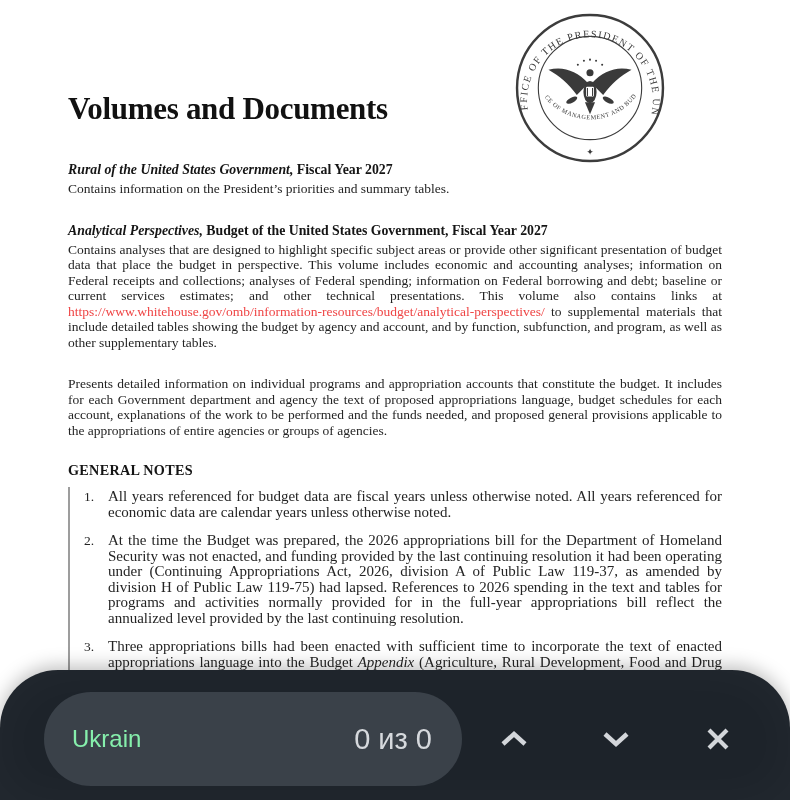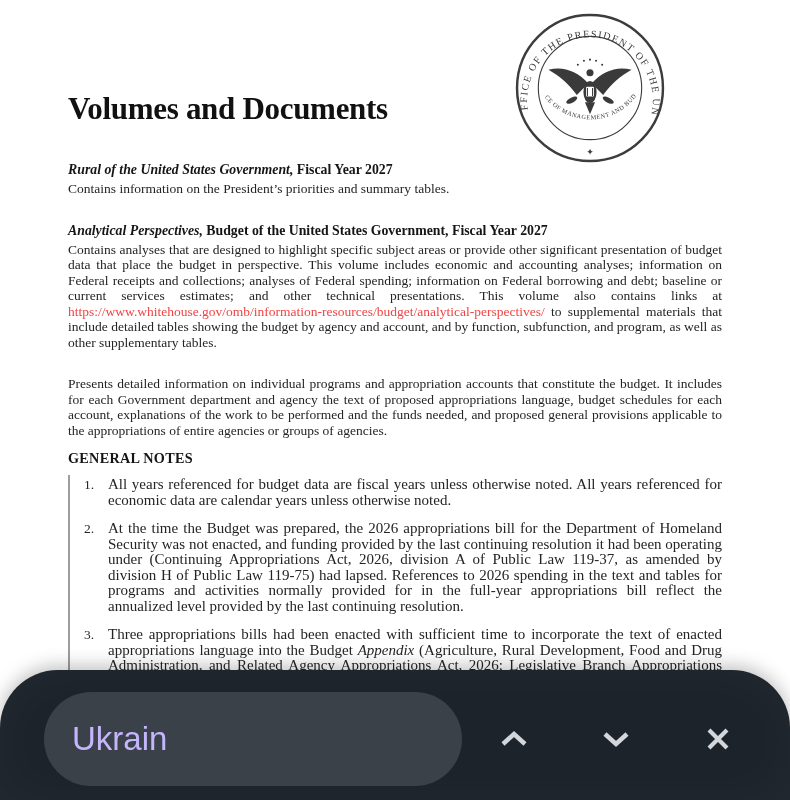--- a/index.html
+++ b/index.html
@@ -17,42 +17,42 @@
   }
   .seal { position:absolute; top:12px; left:514px; width:152px; height:152px; }
   .section { margin-top:26px; width:654px; }
   .section.first { margin-top:36px; }
   .sec-heading { font-size:13.8px; font-weight:700; margin:0 0 3px 0; color:#151515; }
   .sec-heading .it { font-style:italic; }
   .sec-body {
     font-size:13.5px; line-height:15.5px; text-align:justify; color:#242424; margin:0;
   }
   .doc-link { color:#ef4444; text-decoration:none; cursor:pointer; }
-  .gn { margin-top:12px; width:654px; }
+  .gn { margin-top:24px; width:654px; }
   .gn-heading { font-size:14.2px; font-weight:700; letter-spacing:0.3px; color:#151515; margin:0 0 8px 0; }
   .gn-list { margin:0; padding:2px 0 2px 14px; border-left:2px solid #9d9d9d; list-style:none; }
   .gn-item { display:flex; margin-bottom:13px; }
   .gn-num { width:24px; flex:0 0 24px; font-size:13.5px; line-height:15.5px; color:#242424; }
   .gn-text { flex:1; font-size:15px; line-height:15.5px; text-align:justify; color:#242424; }
   .gn-text .it { font-style:italic; }
   
   .find-bar {
     position:absolute; left:0; right:0; bottom:0; height:130px;
     background:#1d232a; border-radius:58px 58px 0 0;
     box-shadow:inset 0 0 60px rgba(255,255,255,0.03), 0 -4px 18px rgba(0,0,0,0.25);
     display:flex; align-items:center; box-sizing:border-box;
     padding:8px 0 0 44px;
     font-family:"Liberation Sans", sans-serif;
   }
   .find-input {
     width:418px; height:94px; border-radius:48px; background:#3a4149;
     display:flex; align-items:center; box-sizing:border-box;
     padding:0 30px 0 28px; cursor:text;
   }
-  .find-query { font-size:33px; color:#c4b5fd; flex:1; white-space:nowrap; overflow:hidden; }
+  .find-query { font-size:24px; color:#86efac; flex:1; white-space:nowrap; overflow:hidden; }
   .find-count { font-size:29px; color:#d6d9dd; white-space:nowrap; }
   .find-controls { display:flex; align-items:center; gap:46px; margin-left:24px; }
   .find-btn {
     width:56px; height:56px; border:none; background:transparent; padding:0;
     display:flex; align-items:center; justify-content:center; cursor:pointer;
   }
   .find-btn svg { display:block; }
 </style>
 </head>
 <body>
@@ -129,20 +129,21 @@
           <span class="gn-num">3.</span>
           <span class="gn-text"><span>Three appropriations bills had been enacted with sufficient time to incorporate the text of enacted appropriations language into the Budget </span><span class="it">Appendix</span><span> (Agriculture, Rural Development, Food and Drug Administration, and Related Agency Appropriations Act, 2026; Legislative Branch Appropriations Act, 2026; and Military Construction, Veterans Affairs, and Related Agencies Appropriations Act, 2026;</span></span>
         </li>
       </ol>
     </div>
   </div>
 
   <div class="find-bar">
     <div class="find-input">
       <span class="find-query">Ukrain</span>
+      <span class="find-count">0 из 0</span>
     </div>
     <div class="find-controls">
       <button class="find-btn" aria-label="Previous match">
         <svg width="28" height="18" viewBox="0 0 28 18">
           <path d="M 3 14 L 14 4 L 25 14" fill="none" stroke="#d3d6da" stroke-width="4.5"></path>
         </svg>
       </button>
       <button class="find-btn" aria-label="Next match">
         <svg width="28" height="18" viewBox="0 0 28 18">
           <path d="M 3 4 L 14 14 L 25 4" fill="none" stroke="#d3d6da" stroke-width="4.5"></path>

